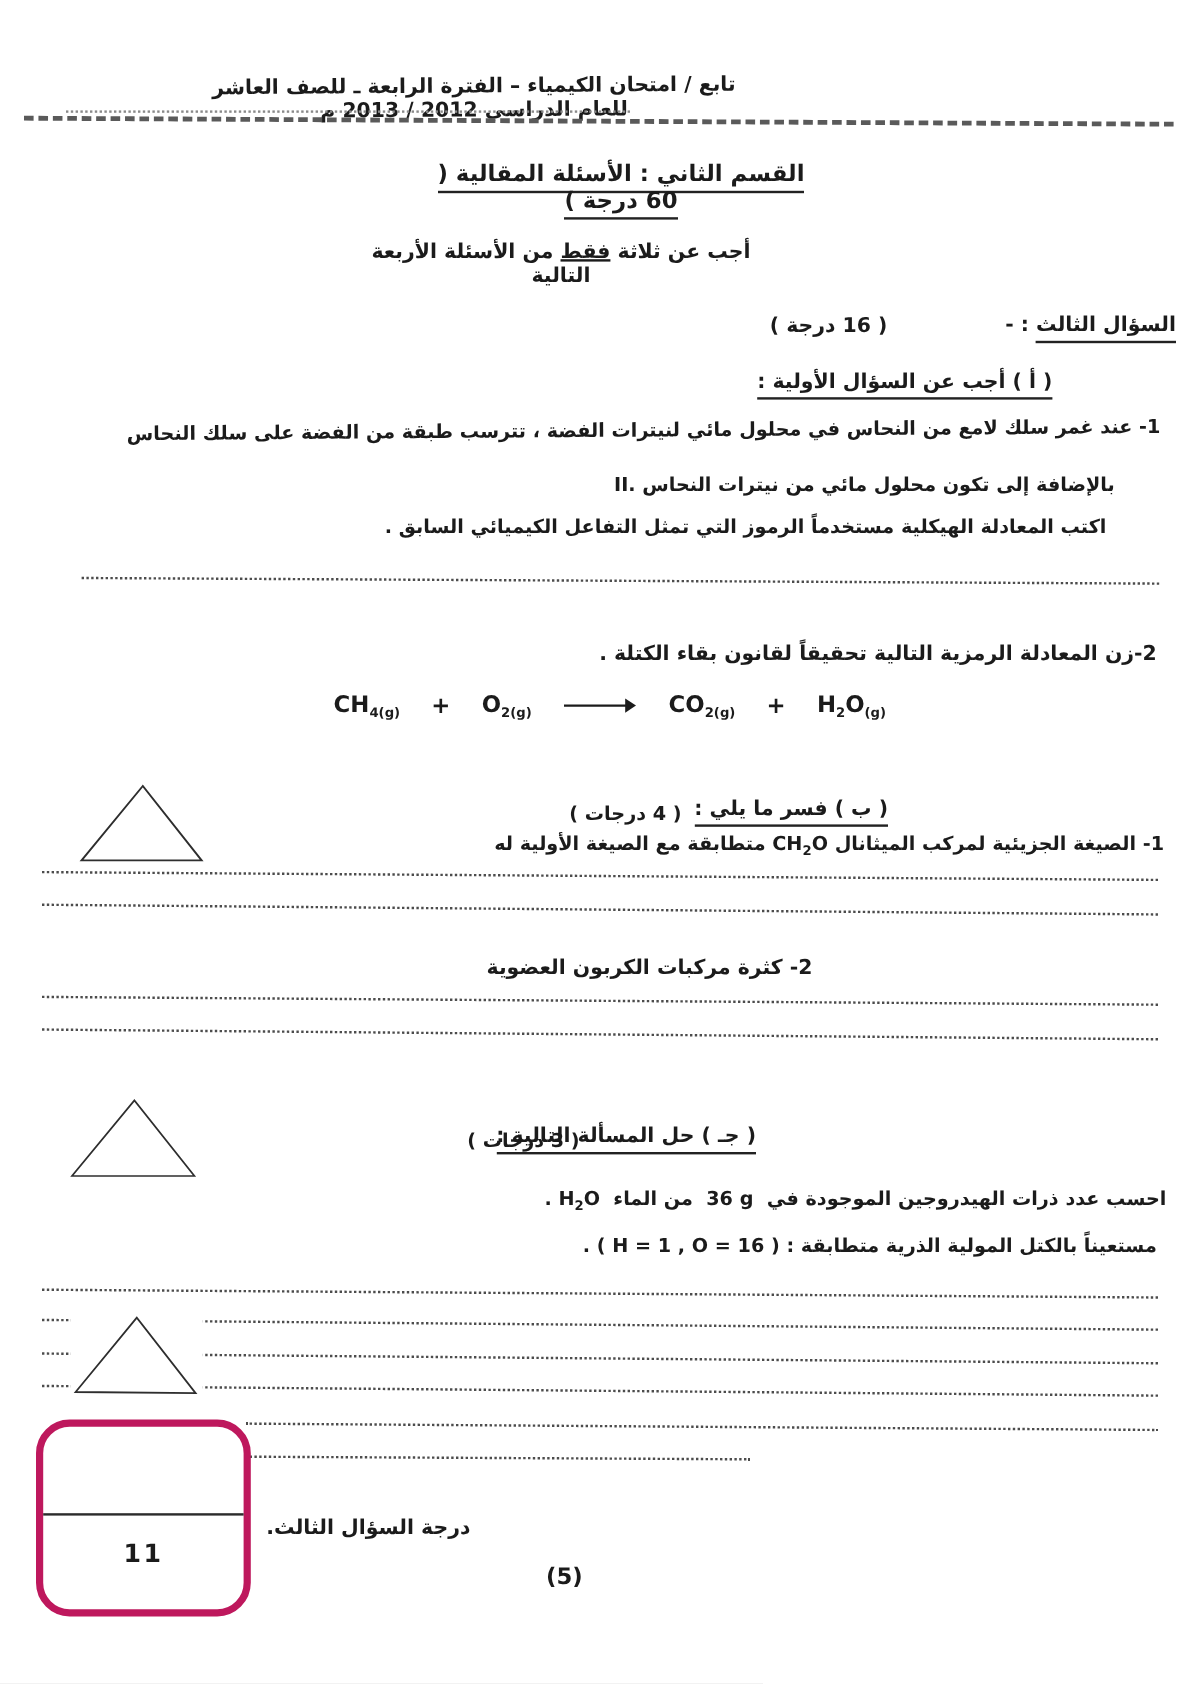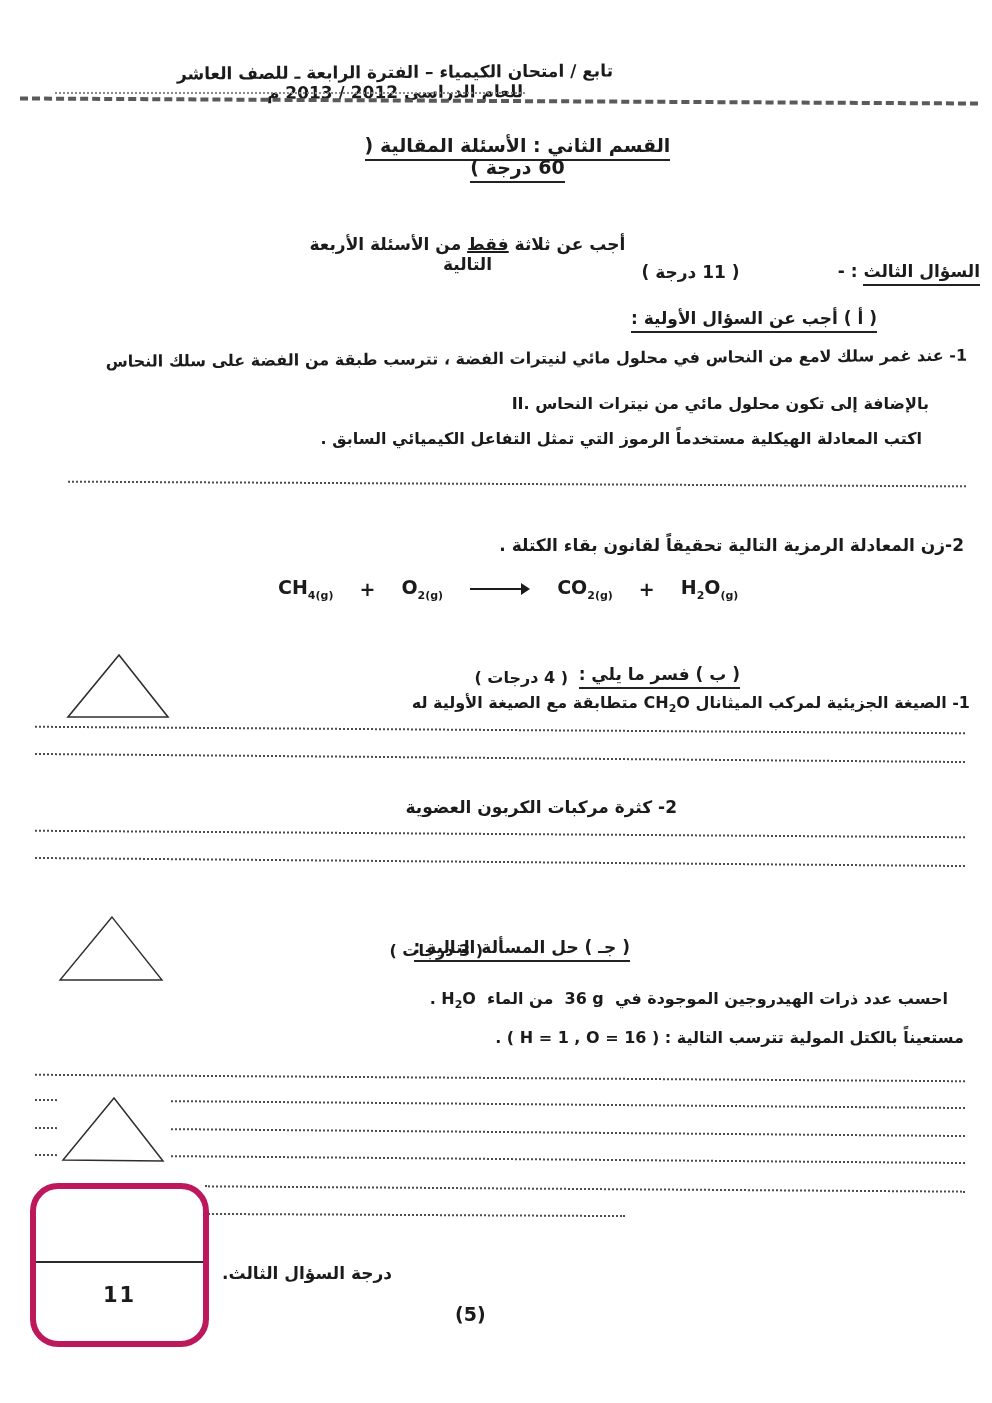--- a/index.html
+++ b/index.html
@@ -38,24 +38,24 @@
 <div id="page">
 
   <div class="abs ar center fs17 tm4" style="top:62px;left:175px;width:440px;">تابع / امتحان الكيمياء – الفترة الرابعة ـ للصف العاشر للعام الدراسي 2012 / 2013 م</div>
   <div class="abs" style="top:92px;left:55px;width:470px;border-top:2px dotted #8a8a8a;"></div>
   <div class="abs t3" style="top:99px;left:20px;width:958px;border-top:4px dashed #5a5a5a;"></div>
 
   <div class="abs center" style="top:134px;left:350px;width:335px;">
     <span class="ar u" style="font-size:19px;">القسم الثاني : الأسئلة المقالية ( 60 درجة )</span>
   </div>
 
-  <div class="abs ar center fs17" style="top:200px;left:295px;width:345px;margin-top:34px;"><span>أجب عن ثلاثة </span><span class="u-inline">فقط</span><span> من الأسئلة الأربعة التالية</span></div>
+  <div class="abs ar center fs17" style="top:200px;left:295px;width:345px;"><span>أجب عن ثلاثة </span><span class="u-inline">فقط</span><span> من الأسئلة الأربعة التالية</span></div>
 
   <div class="abs ar fs17" style="top:261px;right:12px;"><span class="u">السؤال الثالث</span><span> : -</span></div>
-  <div class="abs ar fs17 center" style="top:262px;left:633px;width:115px;">( 11 درجة )</div>
+  <div class="abs ar fs17 center" style="top:262px;left:633px;width:115px;">( 16 درجة )</div>
 
   <div class="abs ar fs17" style="top:308px;right:115px;"><span class="u">( أ ) أجب عن السؤال الأولية :</span></div>
 
   <div class="abs ar fs16 tm4" style="top:349px;right:25px;width:920px;font-weight:600;">1- عند غمر سلك لامع من النحاس في محلول مائي لنيترات الفضة ، تترسب طبقة من الفضة على سلك النحاس</div>
 
   <div class="abs ar fs16" style="top:429px;right:70px;">اكتب المعادلة الهيكلية مستخدماً الرموز التي تمثل التفاعل الكيميائي السابق .</div>
 
   <div class="abs ar fs16" style="top:394px;right:63px;font-weight:600;"><span>بالإضافة إلى تكون محلول مائي من نيترات النحاس</span>&nbsp;<span class="ltr">II.</span></div>
 
   <div class="abs dots t3" style="top:483px;left:68px;width:898px;"></div>
@@ -98,23 +98,23 @@
 
   <div class="abs" style="top:912px;left:56px;">
     <svg width="112" height="72" viewBox="0 0 112 72">
       <polygon points="56,5 4,68 106,68" fill="none" stroke="#2e2e2e" stroke-width="1.4"></polygon>
     </svg>
   </div>
 
   <div class="abs ar fs17" style="top:937px;right:362px;"><span class="u">( جـ ) حل المسألة التالية :</span></div>
   <div class="abs ar fs16" style="top:941px;left:388px;width:95px;">( 3 درجات )</div>
 
-  <div class="abs ar fs16" style="top:989px;right:44px;"><span>احسب عدد ذرات الهيدروجين الموجودة في</span>&nbsp;&nbsp;<span class="ltr">36 g</span>&nbsp;&nbsp;<span>من الماء</span>&nbsp;&nbsp;<span class="ltr"><span>H</span><sub>2</sub><span>O</span></span>&nbsp;<span>.</span></div>
+  <div class="abs ar fs16" style="top:989px;right:20px;"><span>احسب عدد ذرات الهيدروجين الموجودة في</span>&nbsp;&nbsp;<span class="ltr">36 g</span>&nbsp;&nbsp;<span>من الماء</span>&nbsp;&nbsp;<span class="ltr"><span>H</span><sub>2</sub><span>O</span></span>&nbsp;<span>.</span></div>
 
-  <div class="abs ar fs16" style="top:1028px;right:28px;"><span>مستعيناً بالكتل المولية تترسب التالية :</span>&nbsp;<span class="ltr">( H = 1 , O = 16 )</span>&nbsp;<span>.</span></div>
+  <div class="abs ar fs16" style="top:1028px;right:28px;"><span>مستعيناً بالكتل المولية الذرية متطابقة :</span>&nbsp;<span class="ltr">( H = 1 , O = 16 )</span>&nbsp;<span>.</span></div>
 
   <div class="abs dots t4" style="top:1077px;left:35px;width:930px;"></div>
   <div class="abs dots t5" style="top:1103px;left:35px;width:930px;"></div>
   <div class="abs dots t5" style="top:1131px;left:35px;width:930px;"></div>
   <div class="abs dots t5" style="top:1158px;left:35px;width:930px;"></div>
   <div class="abs dots t4" style="top:1188px;left:205px;width:760px;"></div>
   <div class="abs dots t3" style="top:1214px;left:205px;width:420px;"></div>
 
   <div class="abs" style="top:1094px;left:59px;background:#fff;">
     <svg width="110" height="70" viewBox="0 0 110 70">

